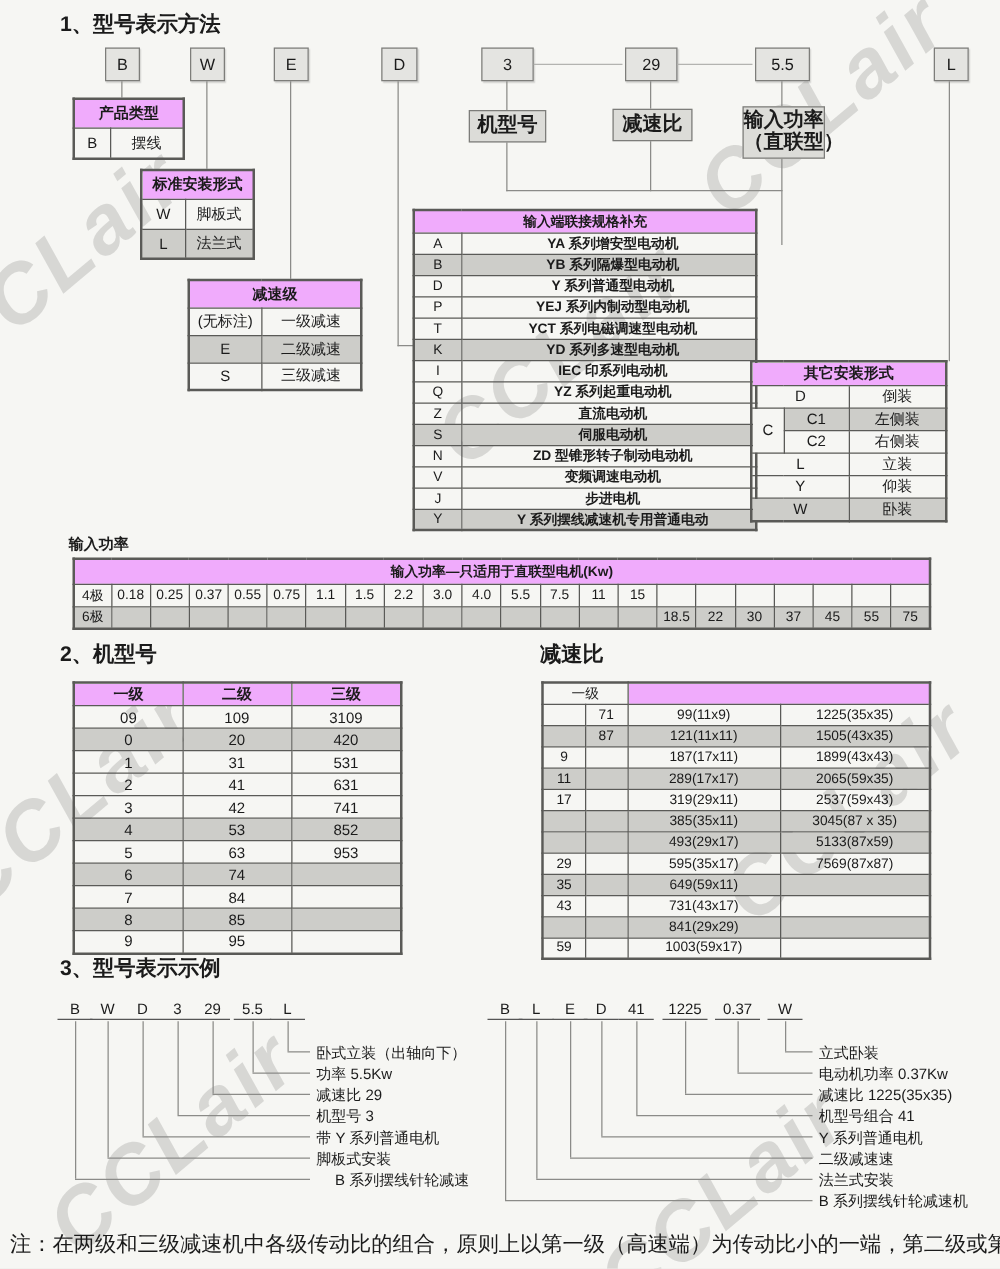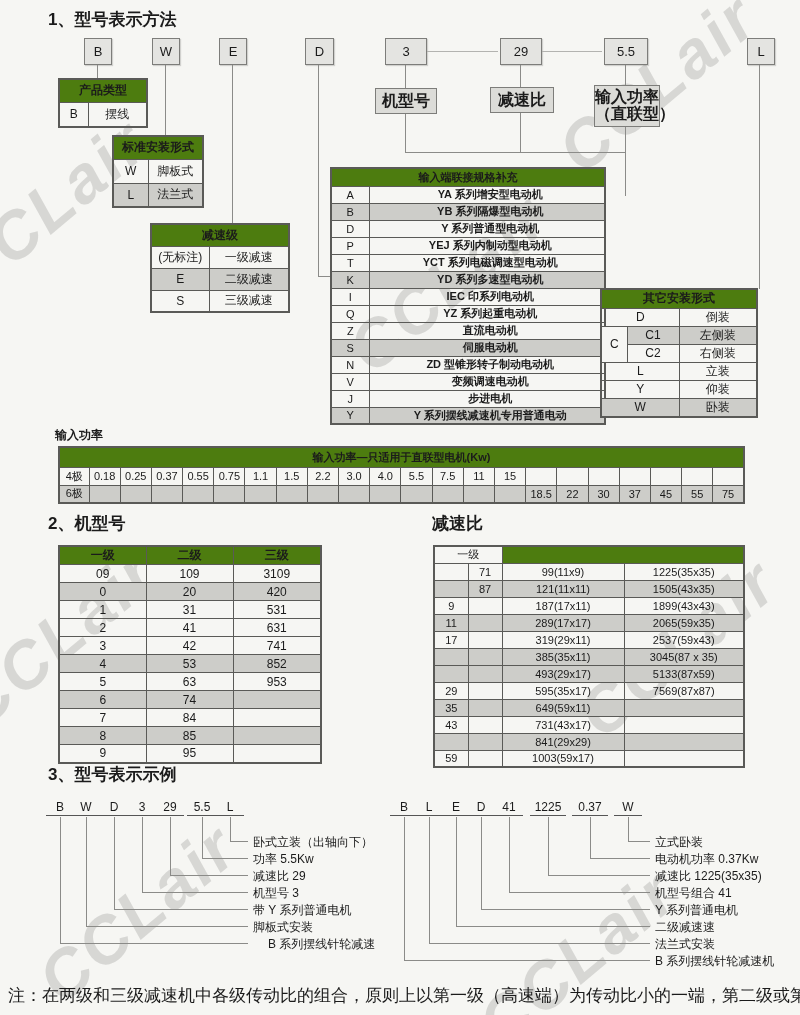--- a/index.html
+++ b/index.html
@@ -14,21 +14,21 @@
   .hln{position:absolute;height:1px;background:#8b8b88;}
   .dash{position:absolute;height:1px;background:#b3b3b0;}
   .lbox{position:absolute;border:1px solid #7d7d7a;background:#dcdcd8;text-align:center;
         font-size:16px;font-weight:bold;white-space:nowrap;}
   .seebox{position:absolute;border:1px solid #56565a;background:#f9f9f6;text-align:center;
         font-size:13px;font-weight:bold;}
   .tbl{position:absolute;border-collapse:collapse;table-layout:fixed;}
   .tbl td{border:1px solid #5a5a57;text-align:center;padding:0;overflow:hidden;
           white-space:nowrap;font-size:12px;}
   .tbl{border:2px solid #5a5a57;}
-  .hd{background:#4d7c0f;font-weight:bold;margin-top:37px;}
+  .hd{background:#f0abfc;font-weight:bold;margin-top:37px;}
   .g{background:#cdcdc9;}
   .w{background:#f6f6f3;}
   .lt{text-align:right;padding-left:7px !important;font-weight:bold;}
   .sm td{font-size:11px;}
   .ex{position:absolute;top:800px;height:15px;text-align:center;font-size:12px;
       border-bottom:1px solid #555;}
   .exlbl{position:absolute;font-size:12px;white-space:nowrap;}
   .note{position:absolute;font-size:17px;font-weight:normal;white-space:nowrap;}
 </style>
 </head>

